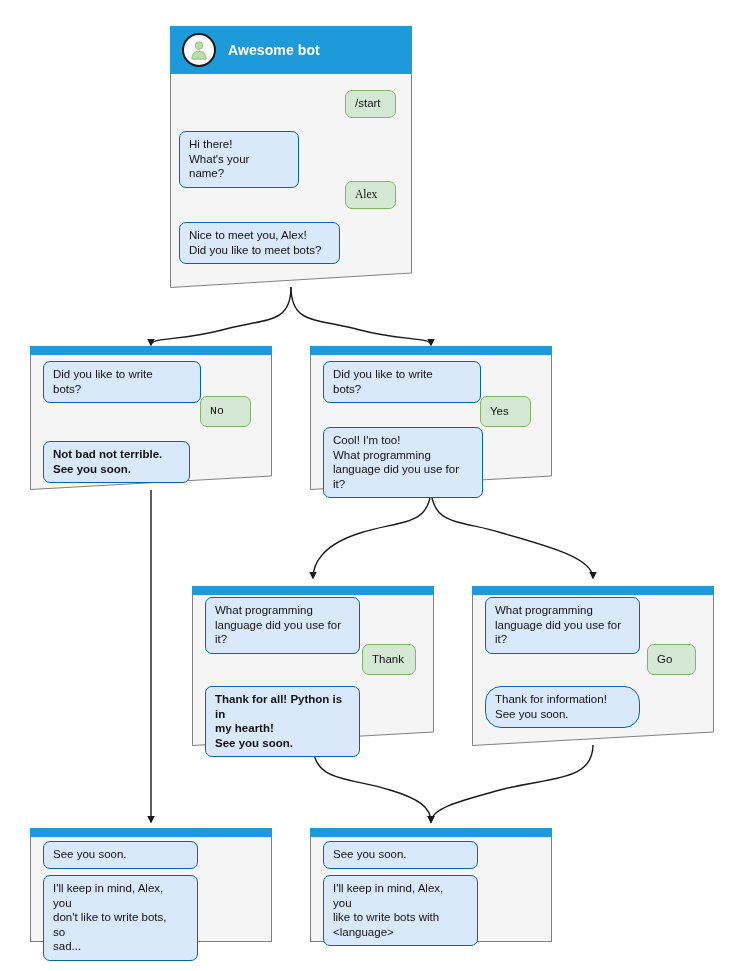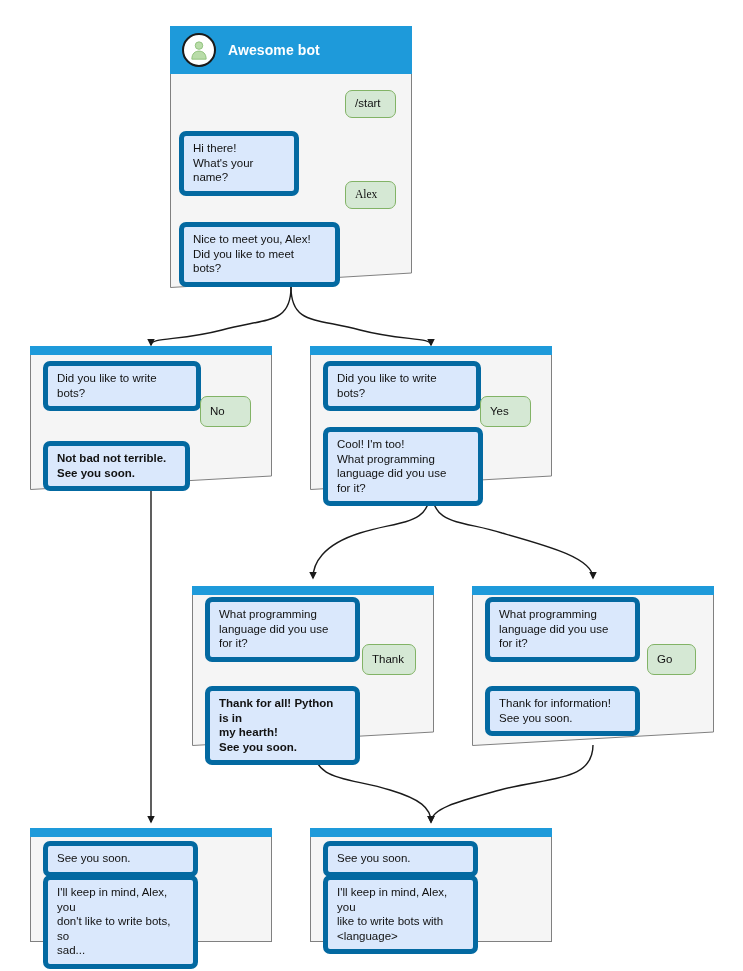--- a/index.html
+++ b/index.html
@@ -97,21 +97,21 @@
     border-radius: 7px;
     padding: 5px 16px 6px 9px;
     font-size: 11.5px;
     line-height: 14.5px;
     color: #111111;
     white-space: pre-line;
     z-index: 3;
   }
   .bubble.bot {
     background: #dae8fc;
-    border: 5px solid #0369a1;
+    border: 1px solid #0369a1;
   }
   .bubble.user {
     background: #d5e8d4;
     border: 1px solid #82b366;
     text-align: left;
   }
 </style>
 </head>
 <body>
 
@@ -162,21 +162,21 @@
 Did you like to meet bots?</div>
   </div>
 
   <div class="card skew" style="left:30px; top:346px; width:242px; height:144px;">
     <svg class="skew-svg" viewBox="0 0 242 144" preserveAspectRatio="none">
       <polygon points="0.5,0.5 241.5,0.5 241.5,130 0.5,143.5" fill="#f5f5f5" stroke="#808080" stroke-width="1"></polygon>
     </svg>
     <div class="card-header thin" style="width:242px;"></div>
 
     <div class="bubble bot" style="left:13px; top:15px; width:158px;">Did you like to write bots?</div>
-    <div class="bubble user" style="left:170px; top:50px; width:51px; height:31px; display:flex; align-items:center;">No</div>
+    <div class="bubble user" style="left:170px; top:50px; width:51px; height:31px; display:flex; align-items:center;font-family:Liberation Mono, monospace;">No</div>
     <div class="bubble bot" style="left:13px; top:95px; width:147px;font-weight:bold;">Not bad not terrible.
 See you soon.</div>
   </div>
 
   <div class="card skew" style="left:310px; top:346px; width:242px; height:144px;">
     <svg class="skew-svg" viewBox="0 0 242 144" preserveAspectRatio="none">
       <polygon points="0.5,0.5 241.5,0.5 241.5,130 0.5,143.5" fill="#f5f5f5" stroke="#808080" stroke-width="1"></polygon>
     </svg>
     <div class="card-header thin" style="width:242px;"></div>
 
@@ -203,21 +203,21 @@
 
   <div class="card skew" style="left:472px; top:586px; width:242px; height:160px;">
     <svg class="skew-svg" viewBox="0 0 242 160" preserveAspectRatio="none">
       <polygon points="0.5,0.5 241.5,0.5 241.5,146 0.5,159.5" fill="#f5f5f5" stroke="#808080" stroke-width="1"></polygon>
     </svg>
     <div class="card-header thin" style="width:242px;"></div>
 
     <div class="bubble bot" style="left:13px; top:11px; width:155px;">What programming
 language did you use for it?</div>
     <div class="bubble user" style="left:175px; top:58px; width:49px; height:31px; display:flex; align-items:center;">Go</div>
-    <div class="bubble bot" style="left:13px; top:100px; width:155px;">Thank for information!
+    <div class="bubble bot" style="left:13px; top:100px; width:155px;border-radius:16px;">Thank for information!
 See you soon.</div>
   </div>
 
   <div class="card" style="left:30px; top:828px; width:242px; height:114px;">
     <div class="card-shell"></div>
     <div class="card-header thin" style="width:242px;"></div>
 
     <div class="bubble bot" style="left:13px; top:13px; width:155px;">See you soon.</div>
     <div class="bubble bot" style="left:13px; top:47px; width:155px;">I'll keep in mind, Alex, you
 don't like to write bots, so

